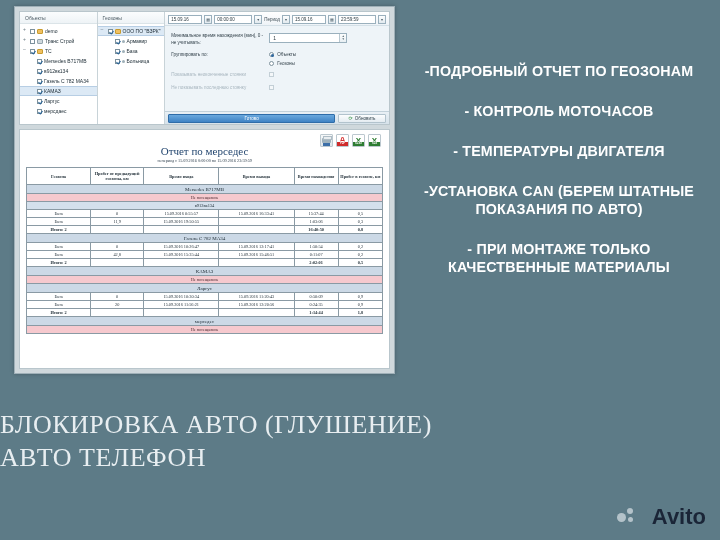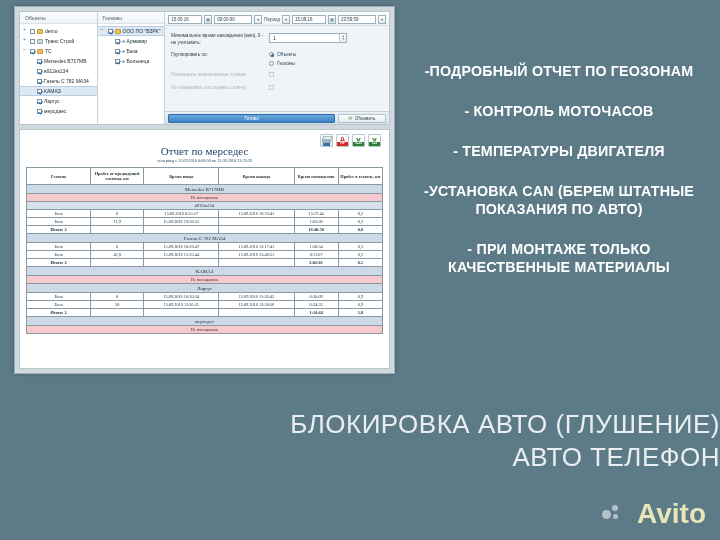--- a/index.html
+++ b/index.html
@@ -159,31 +159,31 @@
     text-align:center; color:#ffffff;
   }
   .promo-item {
     font-family:"Liberation Sans", sans-serif;
     font-weight:bold; font-size:15.5px; line-height:18px;
     letter-spacing:.2px; margin-bottom:22px; text-transform:uppercase;
     transform:scaleX(.92); transform-origin:center;
   }
 
   #headline {
-    position:absolute; left:0; right:0; top:408px; text-align:right;
+    position:absolute; left:0; right:0; top:408px; text-align:left;
     color:#e8eef1; font-size:26px; line-height:33px; letter-spacing:.5px;
-    font-family:Liberation Sans, sans-serif; font-weight:300;
+    font-family:Liberation Serif, serif; font-weight:300;
   }
   #headline .hl { display:block; }
 
   
   #avito-watermark {
     position:absolute; right:14px; bottom:10px;
     display:flex; align-items:center; gap:17px;
-    color:#fef9c3; font-size:28px; font-weight:bold;
+    color:#0f172a; font-size:22px; font-weight:bold;
     font-family:"Liberation Sans", sans-serif; opacity:.85;
   }
   .avito-dots { position:relative; width:18px; height:18px; flex:0 0 auto; }
   .avito-dots i { position:absolute; border-radius:50%; background:#c4d0d6; display:block;}
   .ad1 { width:9px; height:9px; left:0; top:5px; }
   .ad2 { width:6px; height:6px; left:10px; top:0px; }
   .ad3 { width:5px; height:5px; left:11px; top:9px; }
 </style>
 </head>
 <body>

